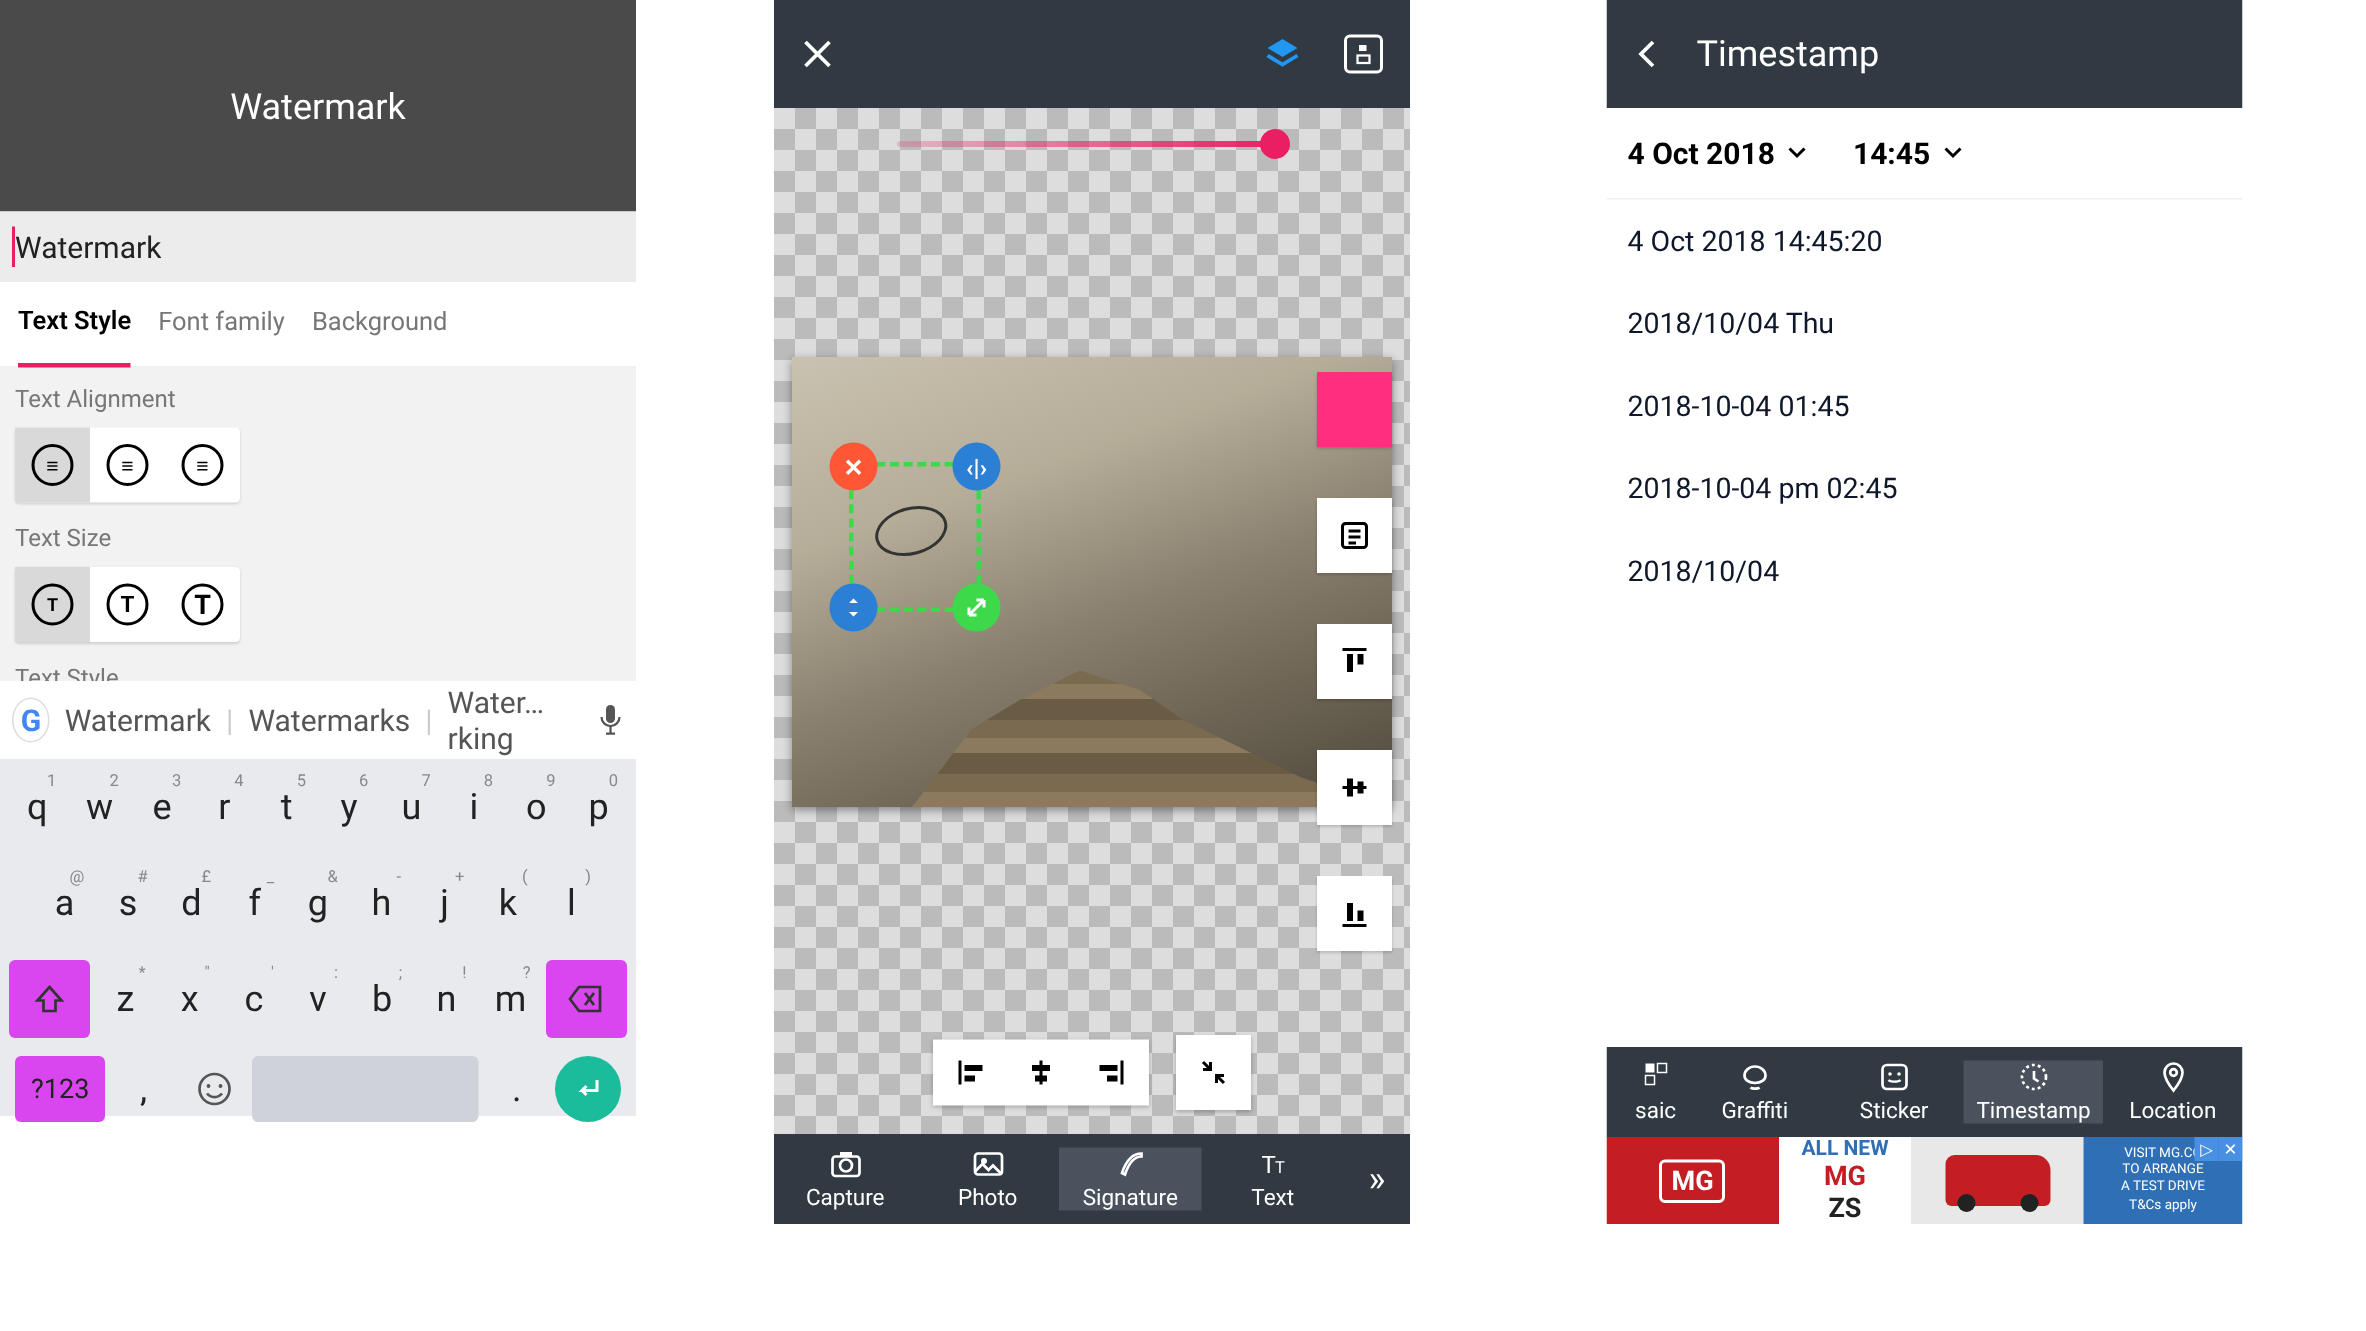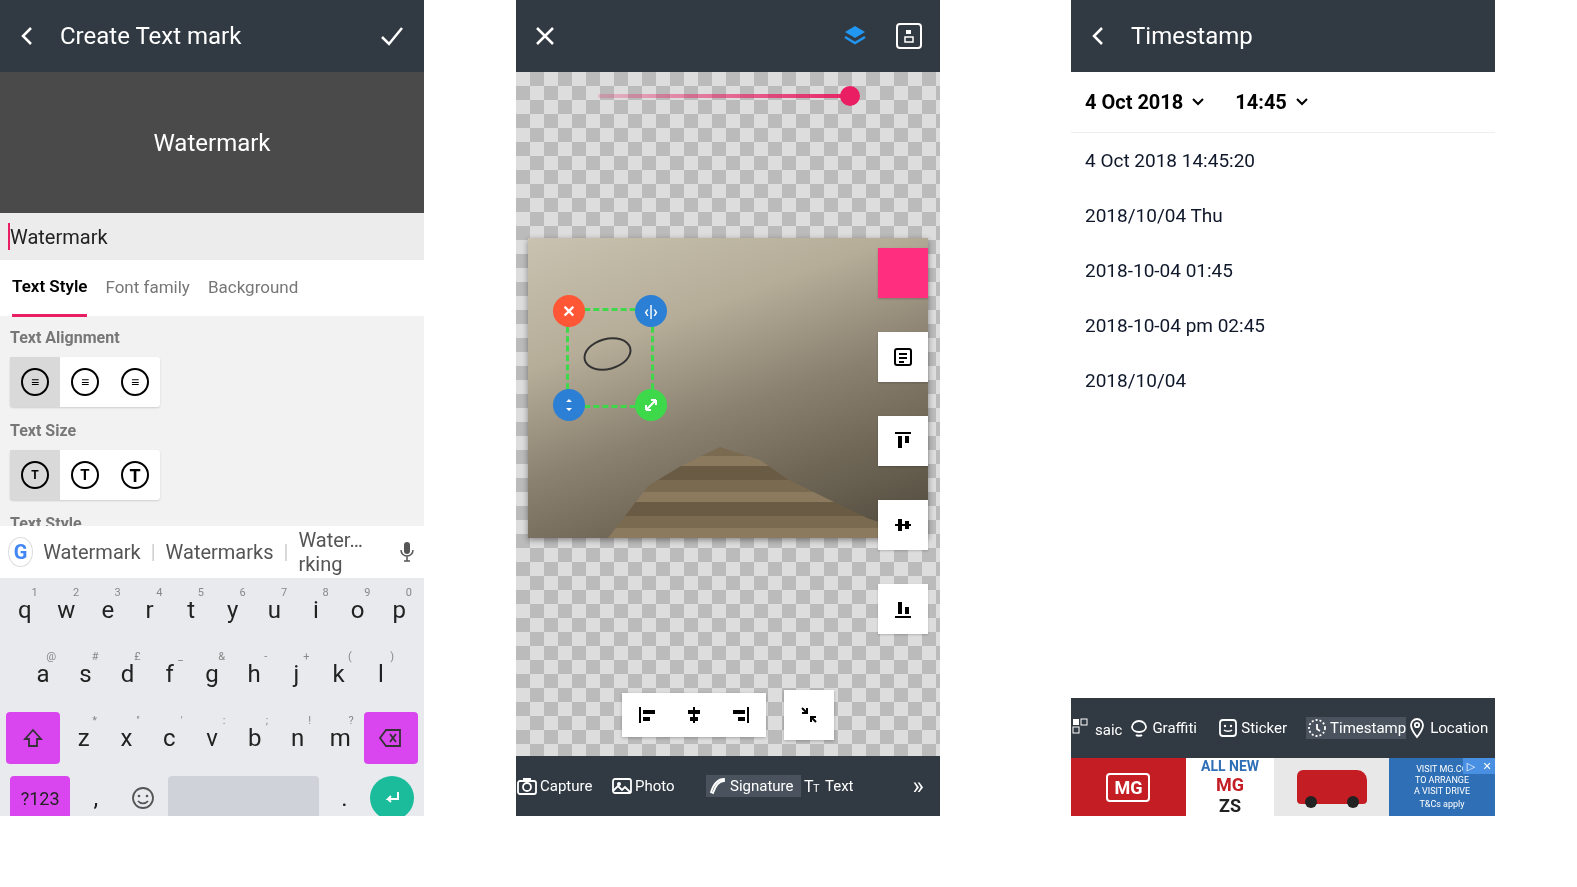--- a/index.html
+++ b/index.html
@@ -19,21 +19,21 @@
 .preview1 { background: #4a4a4a; height: 141px; display: flex; align-items: center; justify-content: center; color: #fff; font-size: 24px; }
 
 .input1 { background: #ececec; height: 47px; padding: 0 10px; display: flex; align-items: center; font-size: 20px; color: #222; position: relative; }
 .input1 .cursor { position: absolute; left: 8px; top: 10px; bottom: 10px; width: 2px; background: #e91e63; }
 
 .tabs1 { display: flex; height: 56px; align-items: center; font-size: 17px; color: #777; padding: 0 12px; gap: 18px; border-bottom: 2px solid transparent; background:#fff;}
 .tabs1 .tab { padding: 18px 0; }
 .tabs1 .tab.active { color: #000; font-weight: 600; border-bottom: 3px solid #e91e63; }
 
 .opts1 { background: #f2f2f2; padding: 12px 10px 0 10px; height: 210px; overflow: hidden; }
-.opts1 .lbl { color: #777; font-size: 16px; margin-bottom: 10px; font-weight: bold; }
+.opts1 .lbl { color: #777; font-size: 16px; margin-bottom: 10px; }
 .opt-row { display: flex; gap: 0; margin-bottom: 14px; background:#fff; width:150px; border-radius:3px; box-shadow: 0 1px 2px rgba(0,0,0,.15);}
 .opt-btn { width: 50px; height: 50px; display: flex; align-items: center; justify-content: center; font-size: 20px; }
 .opt-btn.sel { background: #d9d9d9; }
 .circ { width: 28px; height: 28px; border: 2px solid #000; border-radius: 50%; display: flex; align-items: center; justify-content: center; font-size: 14px; font-weight: bold; }
 .circ.t { font-size: 16px; }
 
 
 .kb { position: relative; background: #e8eaed; height: 290px; }
 .sugg { background: #fff; height: 52px; display: flex; align-items: center; padding: 0 8px; gap: 10px; font-size: 20px; color: #555; }
 .sugg .g { width: 30px; height: 30px; border-radius: 50%; border:1px solid #ddd; display:flex;align-items:center;justify-content:center;font-weight:bold;}
@@ -74,21 +74,21 @@
 .rtools { position: absolute; right: 12px; top: 176px; width: 50px; display: flex; flex-direction: column; gap: 34px; }
 .rtool { width: 50px; height: 50px; background: #fff; display: flex; align-items: center; justify-content: center; font-size: 22px; box-shadow: 0 1px 2px rgba(0,0,0,.2);}
 .rtool.color { background: #ff2e7e; }
 
 .btools { position: absolute; bottom: 16px; left: 0; right: 0; display: flex; justify-content: center; align-items: center; gap: 18px; }
 .btool-group { background: #fff; display: flex; padding: 10px 14px; gap: 22px; box-shadow: 0 1px 3px rgba(0,0,0,.25);}
 .btool { font-size: 22px; }
 .btool-single { background: #fff; width: 50px; height: 50px; display: flex; align-items: center; justify-content: center; box-shadow: 0 1px 3px rgba(0,0,0,.25); font-size:20px;}
 
 .toolbar2 { background: #313942; height: 60px; display: flex; align-items: center; color: #fff; }
-.tb-item { flex: 1; display: flex; flex-direction: row; align-items: center; gap: 2px; font-size: 15px; }
+.tb-item { flex: 1; display: flex; flex-direction: column; align-items: center; gap: 2px; font-size: 15px; }
 .tb-item.active { background: #4a535d; }
 .tb-item .ico { font-size: 20px; }
 .tb-more { width: 44px; font-size: 24px; display:flex;align-items:center;justify-content:center;}
 
 .ad { height: 58px; display: flex; font-size: 11px; position: relative;}
 .ad .p1 { flex: 1.3; background: #c41e24; color: #fff; display: flex; align-items: center; justify-content: center; font-weight:bold; font-size:18px;}
 .ad .p2 { flex: 1; background: #fff; color: #c41e24; display: flex; flex-direction:column; align-items: center; justify-content: center; font-weight:bold;}
 .ad .p2 .l1{color:#2e6fb5;font-size:14px;}
 .ad .p2 .l2{font-size:18px;}
 .ad .p3 { flex: 1.3; background: #e8e8e8; display:flex;align-items:center;justify-content:center;}
@@ -114,33 +114,20 @@
 .screen3 .toolbar2 { position: absolute; bottom: 58px; left: 0; right: 0; }
 .screen3 .toolbar2 .tb-item.partial { flex: .5; align-items:flex-end; padding-right:6px;}
 .screen3 .ad { position: absolute; bottom: 0; left: 0; right: 0; }
 
 svg { display: block; }
 </style>
 </head>
 <body>
 
 <div class="screen screen1">
-  <div class="header1">
-    <span class="back-icon1">
-      <svg width="20" height="20" viewBox="0 0 20 20">
-          <path d="M13 2 L5 10 L13 18" stroke="#fff" stroke-width="2.5" fill="none"></path>
-        </svg>
-    </span>
-    <span class="header1-title">Create Text mark</span>
-    <span class="check-icon">
-      <svg width="28" height="28" viewBox="0 0 28 28">
-          <path d="M4 15 L11 22 L24 6" stroke="#fff" stroke-width="2.5" fill="none"></path>
-        </svg>
-    </span>
-  </div>
   <div class="preview1">
     <span>Watermark</span>
   </div>
   <div class="input1">
     <span class="cursor"></span>
     <span>Watermark</span>
   </div>
   <div class="tabs1">
     <div class="tab active">Text Style</div>
     <div class="tab">Font family</div>
@@ -494,19 +481,19 @@
         <span class="l1">ALL NEW</span>
         <span class="l2">MG</span>
         <span class="l2" style="color:#222">ZS</span>
       </div>
     <div class="p3">
         <div class="car"></div>
       </div>
     <div class="p4">
         <span>VISIT MG.CO</span>
         <span>TO ARRANGE</span>
-        <span>A VISIT DRIVE</span>
+        <span>A TEST DRIVE</span>
         <span style="margin-top:3px">T&amp;Cs apply</span>
       </div>
     <div class="i">▷</div>
     <div class="x">✕</div>
   </div>
 </div>
 
 </body></html>

